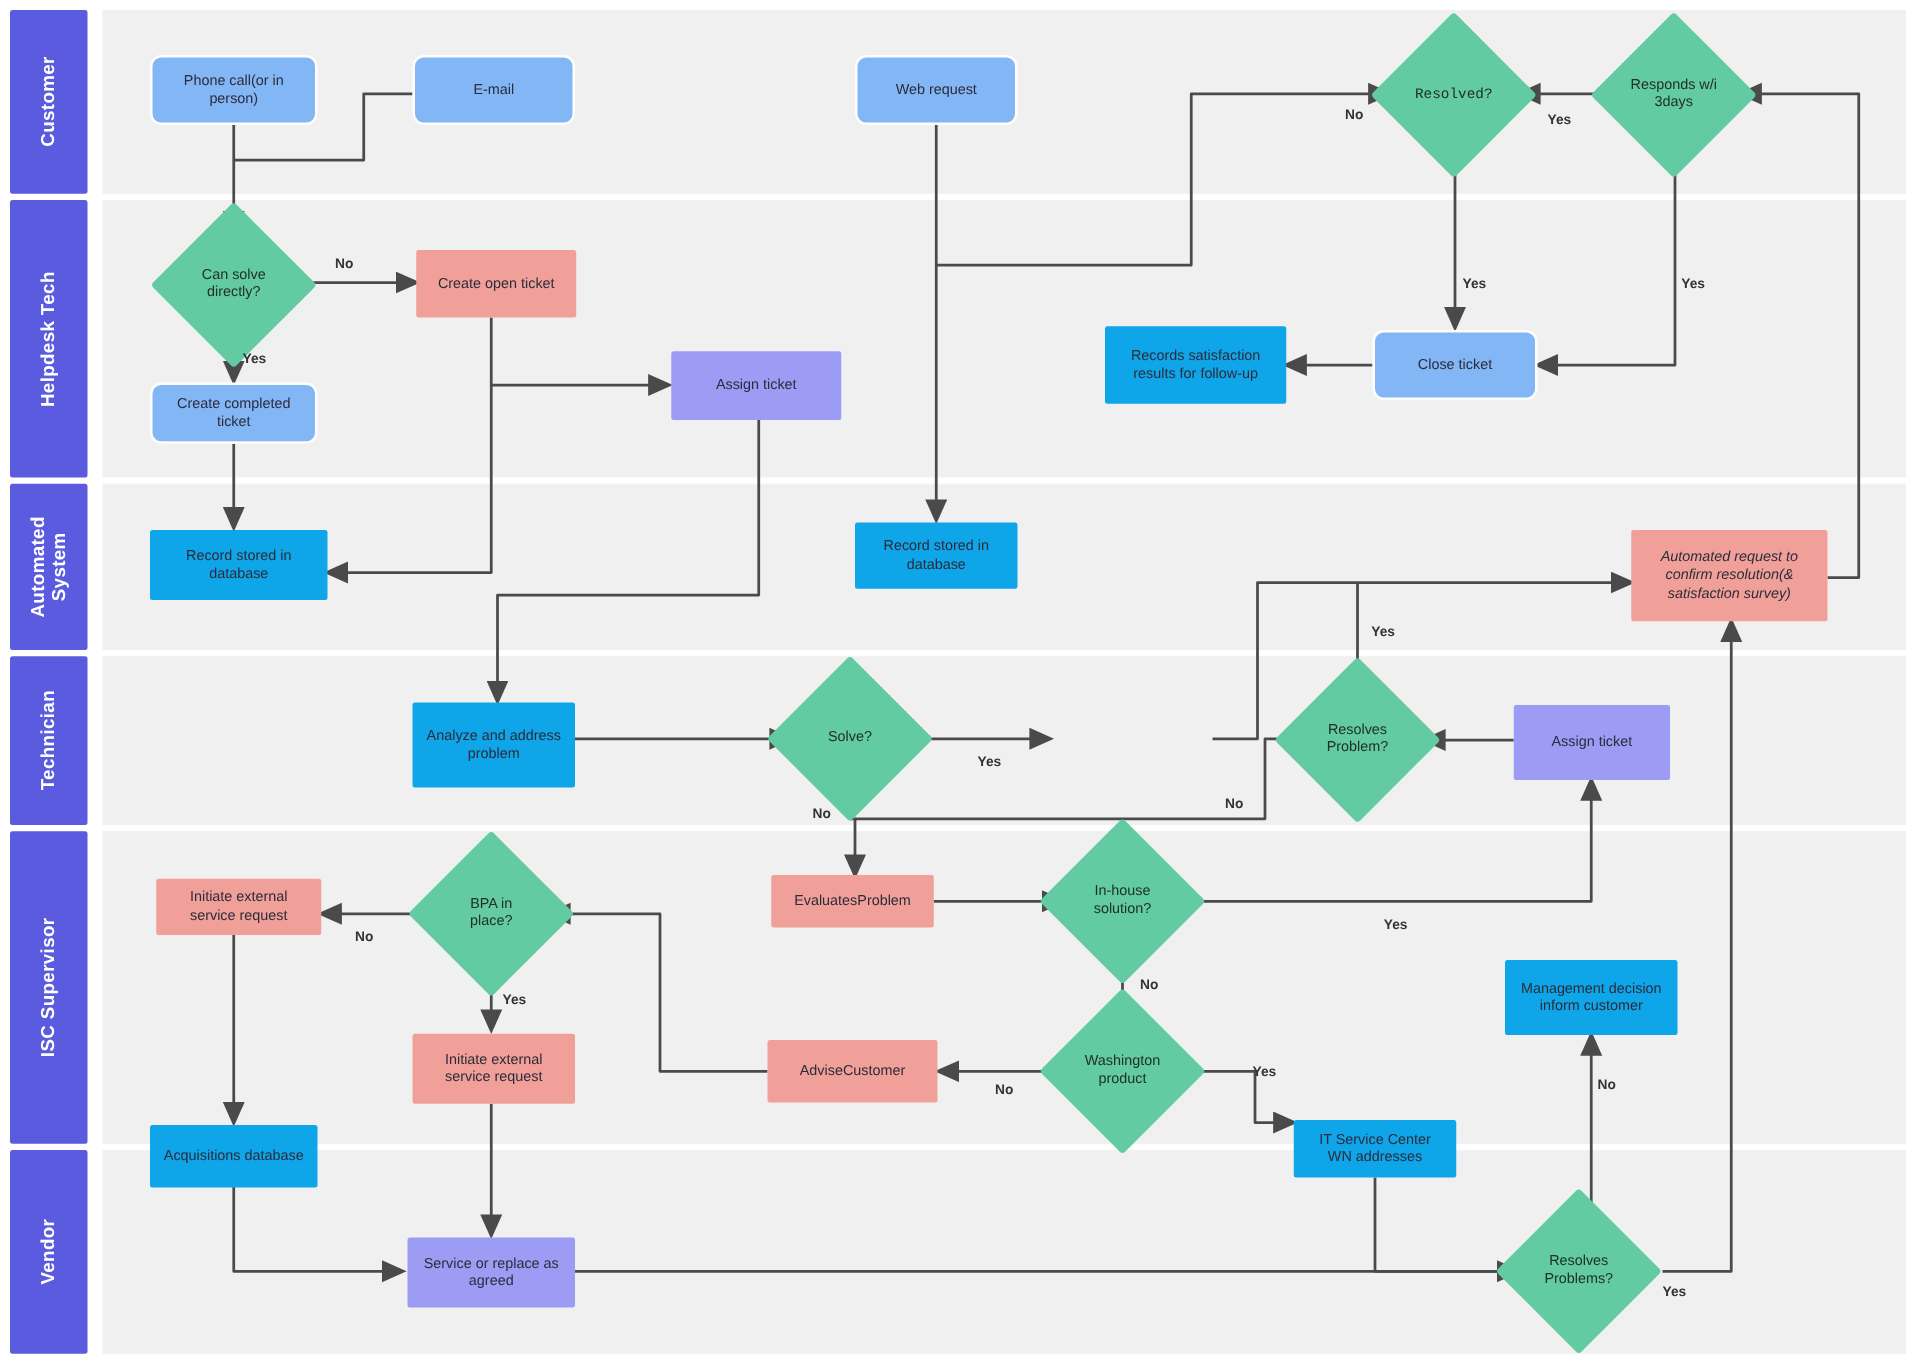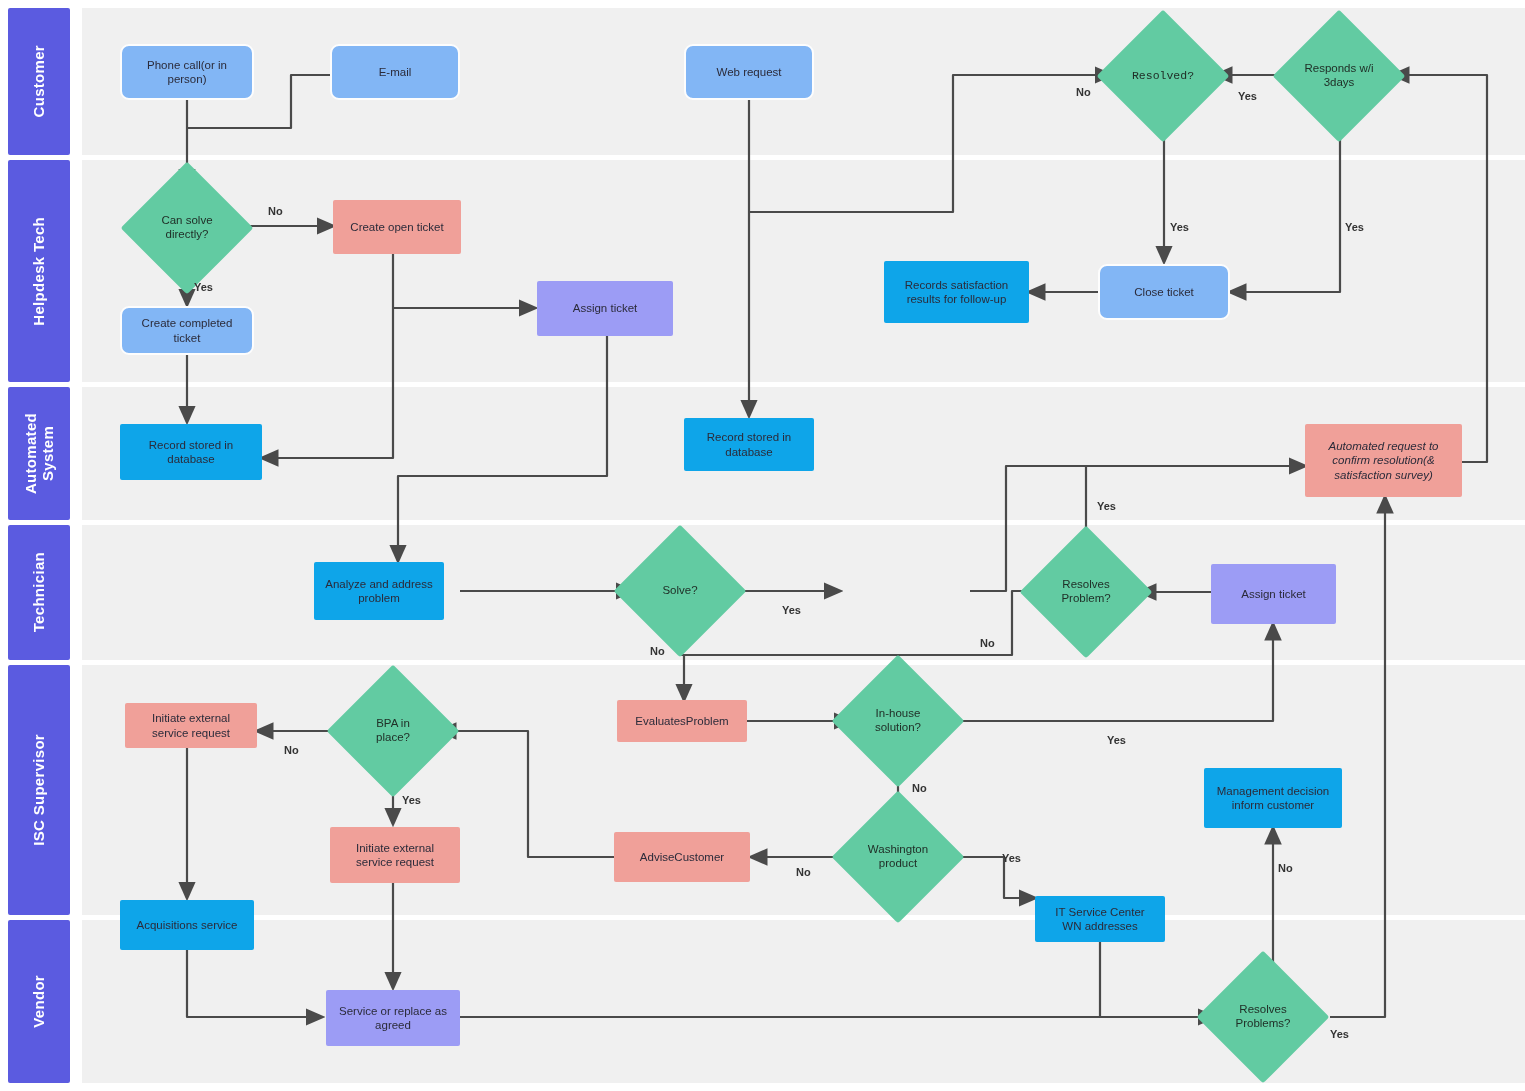--- a/index.html
+++ b/index.html
@@ -188,21 +188,21 @@
   <div class="node rect orange" style="left:684px;top:418px;width:130px;height:53px;">
     <span style="white-space:pre-line;">Record stored in
 database</span>
     </div>
   <div class="node rect red" style="left:1305px;top:424px;width:157px;height:73px;font-style:italic;">
     <span style="white-space:pre-line;">Automated request to
 confirm resolution(&amp;
 satisfaction survey)</span>
     </div>
 
-  <div class="node rect orange" style="left:314px;top:562px;width:130px;height:58px;align-items:center;">
+  <div class="node rect orange" style="left:330px;top:562px;width:130px;height:68px;align-items:center;">
     <span style="white-space:pre-line;">Analyze and address
 problem</span>
     </div>
   <div class="diamond" style="left:633px;top:544px;width:94px;height:94px;">
     <div class="dshape"></div>
     <div class="dtext">Solve?</div>
     </div>
   <div class="diamond" style="left:1039px;top:545px;width:94px;height:94px;">
     <div class="dshape"></div>
     <div class="dtext" style="white-space:pre-line;">Resolves
@@ -239,21 +239,21 @@
     </div>
   <div class="node rect red" style="left:614px;top:832px;width:136px;height:50px;">
     <span>AdviseCustomer</span>
     </div>
   <div class="diamond" style="left:851px;top:810px;width:94px;height:94px;">
     <div class="dshape"></div>
     <div class="dtext" style="white-space:pre-line;">Washington
 product</div>
     </div>
   <div class="node rect orange" style="left:120px;top:900px;width:134px;height:50px;">
-    <span>Acquisitions service</span>
+    <span>Acquisitions database</span>
     </div>
   <div class="node rect orange" style="left:1035px;top:896px;width:130px;height:46px;">
     <span style="white-space:pre-line;">IT Service Center
 WN addresses</span>
     </div>
 
   <div class="node rect purple" style="left:326px;top:990px;width:134px;height:56px;">
     <span style="white-space:pre-line;">Service or replace as
 agreed</span>
     </div>

